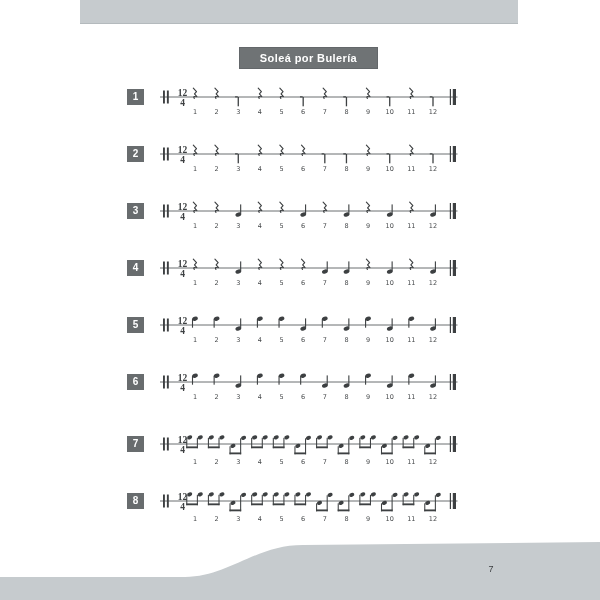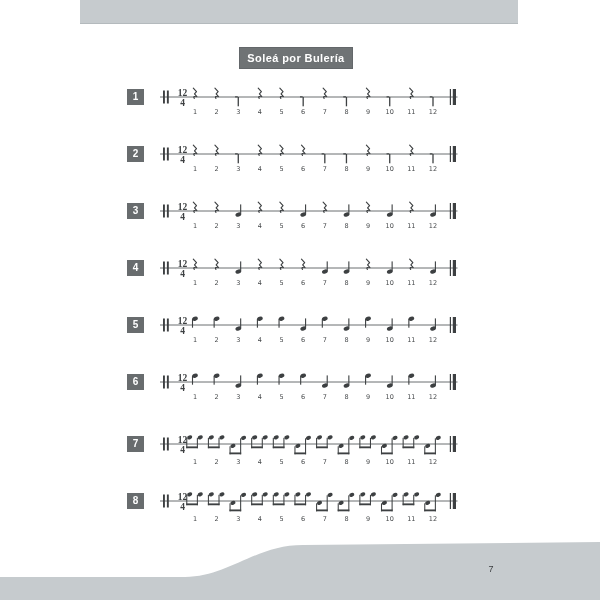--- a/index.html
+++ b/index.html
@@ -1,20 +1,20 @@
 <!DOCTYPE html>
 <html><head>
 <meta charset="utf-8">
 <style>
   html,body{margin:0;padding:0;background:#ffffff;}
   .page{position:relative;width:600px;height:600px;background:#ffffff;overflow:hidden;
         font-family:"Liberation Sans",sans-serif;}
   .top-band{position:absolute;left:80px;top:0;width:438px;height:23px;background:#c6cbce;
         border-bottom:1px solid #b4babd;}
-  .title-box{position:absolute;left:240px;top:48px;width:112px;height:20px;background:#6f7375;
+  .title-box{position:absolute;left:240px;top:48px;width:137px;height:20px;background:#6f7375;
         display:flex;align-items:center;justify-content:center;box-shadow:0 0 0 1px #63676a;}
   .title-box span{color:#ffffff;font-size:11px;font-weight:bold;letter-spacing:.4px;}
   .ex-row{position:absolute;left:0;width:600px;height:48px;}
   .num-box{position:absolute;left:127px;top:12px;width:17px;height:16px;background:#686c6e;
         color:#ffffff;font-size:10px;font-weight:bold;text-align:center;line-height:16px;}
   .staff-svg{position:absolute;left:110px;top:0;width:360px;height:48px;}
   .wave-svg{position:absolute;left:0;top:530px;width:600px;height:70px;}
   .page-number{position:absolute;left:484px;top:564px;width:14px;text-align:center;
         font-size:9px;color:#3b3e40;}
 </style>

